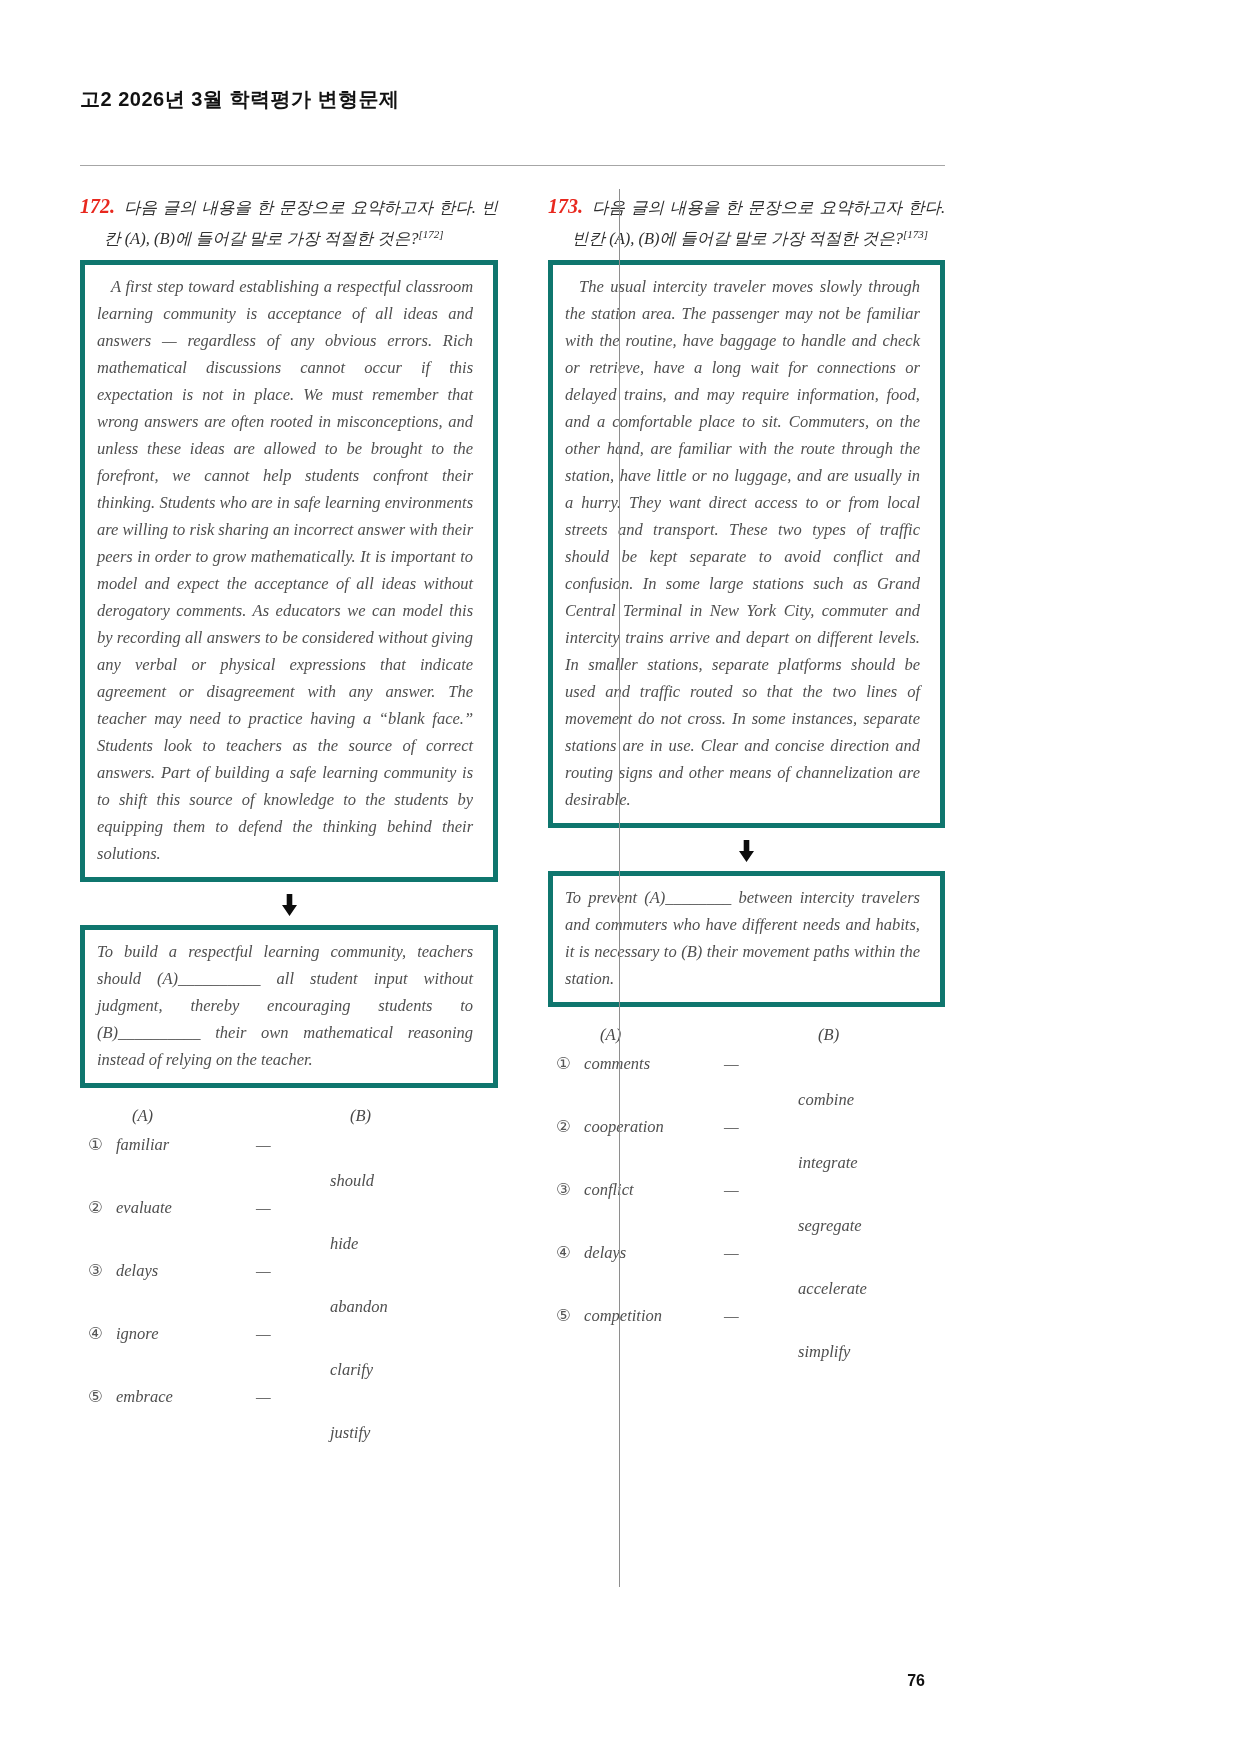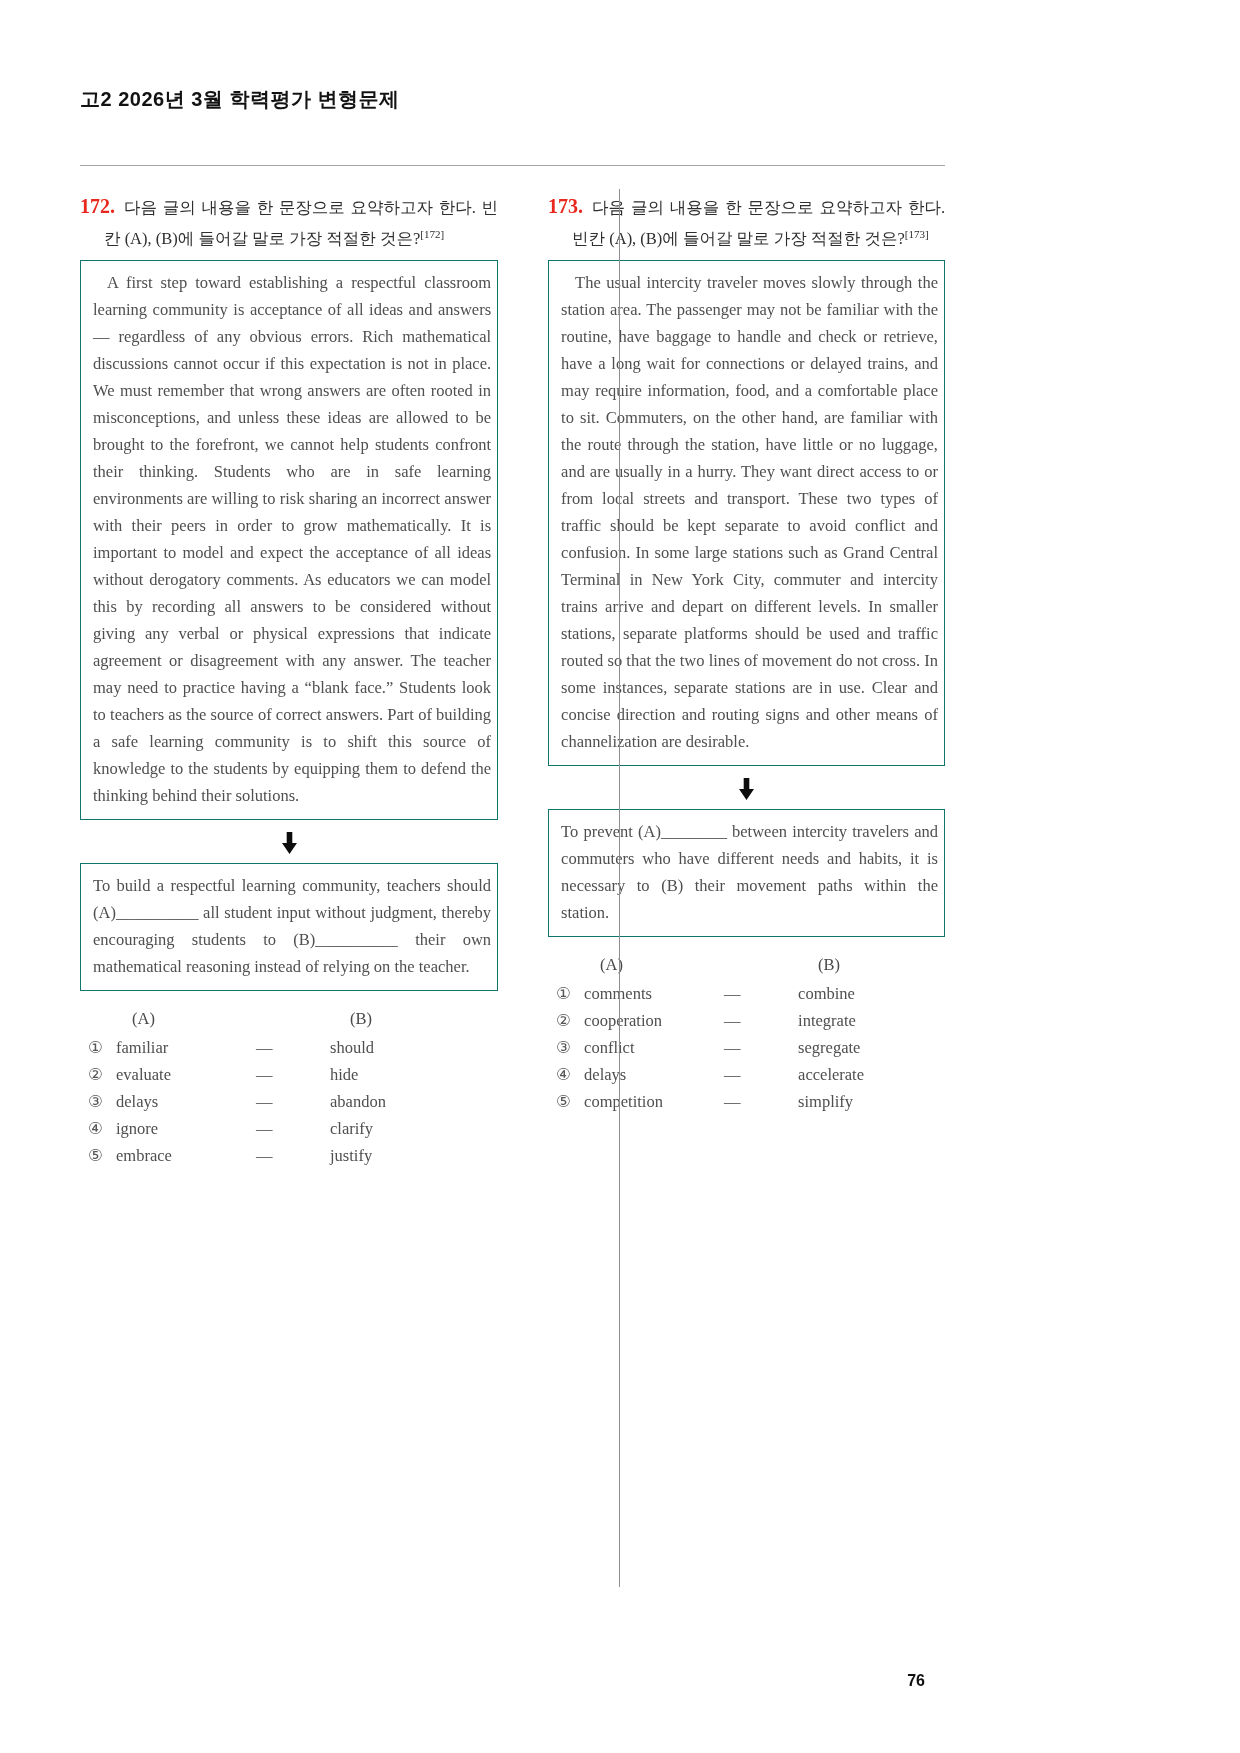--- a/index.html
+++ b/index.html
@@ -31,21 +31,21 @@
     margin-top: 27px;
   }
   .col-divider {
     position: absolute;
     left: 539px;
     top: -4px;
     width: 1px;
     height: 1398px;
     background: #8e8e8e;
   }
-  .col { box-sizing: border-box; }
+  .col { box-sizing: border-box; font-style: italic; }
   .col-left  { width: 513px; margin-right: 50px; }
   .col-right { width: 487px; }
 
   .q-header {
     padding-left: 24px;
     text-indent: -24px;
     text-align: justify;
     font-size: 16.5px;
     line-height: 27px;
     color: #2e2e2e;
@@ -56,22 +56,22 @@
     font-weight: 600;
     color: #e8281e;
     margin-right: 9px;
   }
   .q-ref {
     font-size: 11px;
     vertical-align: 6px;
     color: #2e2e2e;
   }
   .box {
-    border: 1px solid #0f766e;
-    padding: 8px 6px 10px 12px;
+    border: 5px solid #0f766e;
+    padding: 8px 20px 10px 12px;
     box-sizing: border-box;
   }
   .passage-text, .summary-text {
     margin: 0;
     font-size: 16.5px;
     line-height: 27px;
     text-align: justify;
     color: #4f4f4f;
   }
   .passage-text { text-indent: 14px; }
@@ -94,21 +94,21 @@
     color: #4f4f4f;
   }
   .choice-head { margin-bottom: 2px; color: #4a4a4a; }
   .head-a { grid-column: 2; padding-left: 16px; }
   .head-b { grid-column: 4; padding-left: 24px; }
   .c-num {
     font-family: "Liberation Serif", "DejaVu Sans", serif;
     color: #565656;
   }
   .c-dash { color: #565656; }
-  .c-b { padding-left: 4px; }
+  .c-b { padding-left: 4px; margin-top: 36px; }
 
   .page-number {
     position: absolute;
     top: 1672px;
     right: 100px;
     font-family: "Liberation Sans", "DejaVu Sans", sans-serif;
     font-weight: 700;
     font-size: 16px;
     color: #111111;
   }

